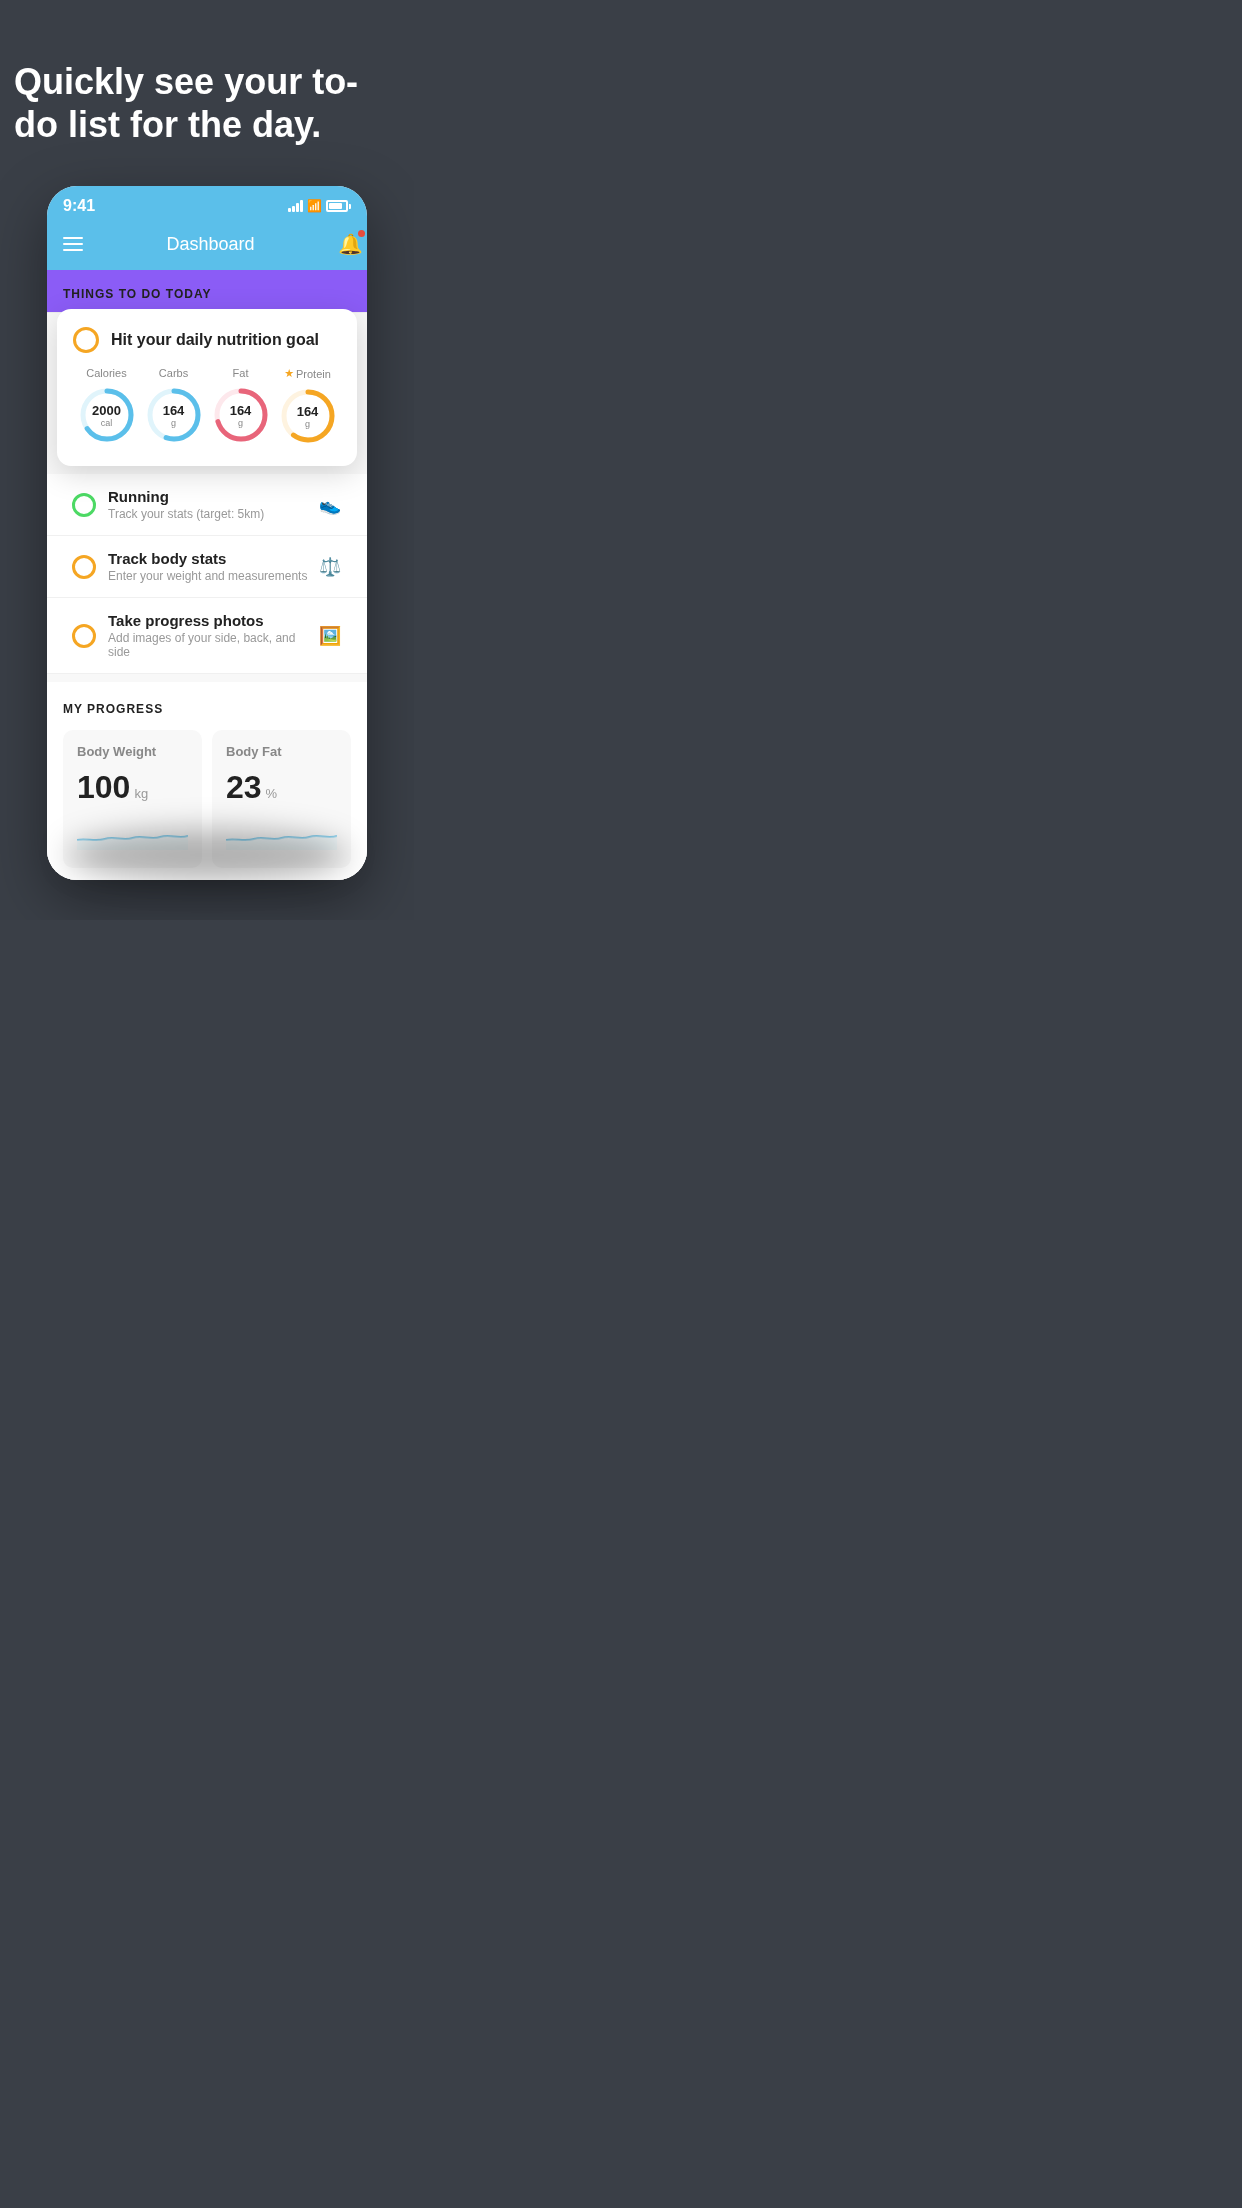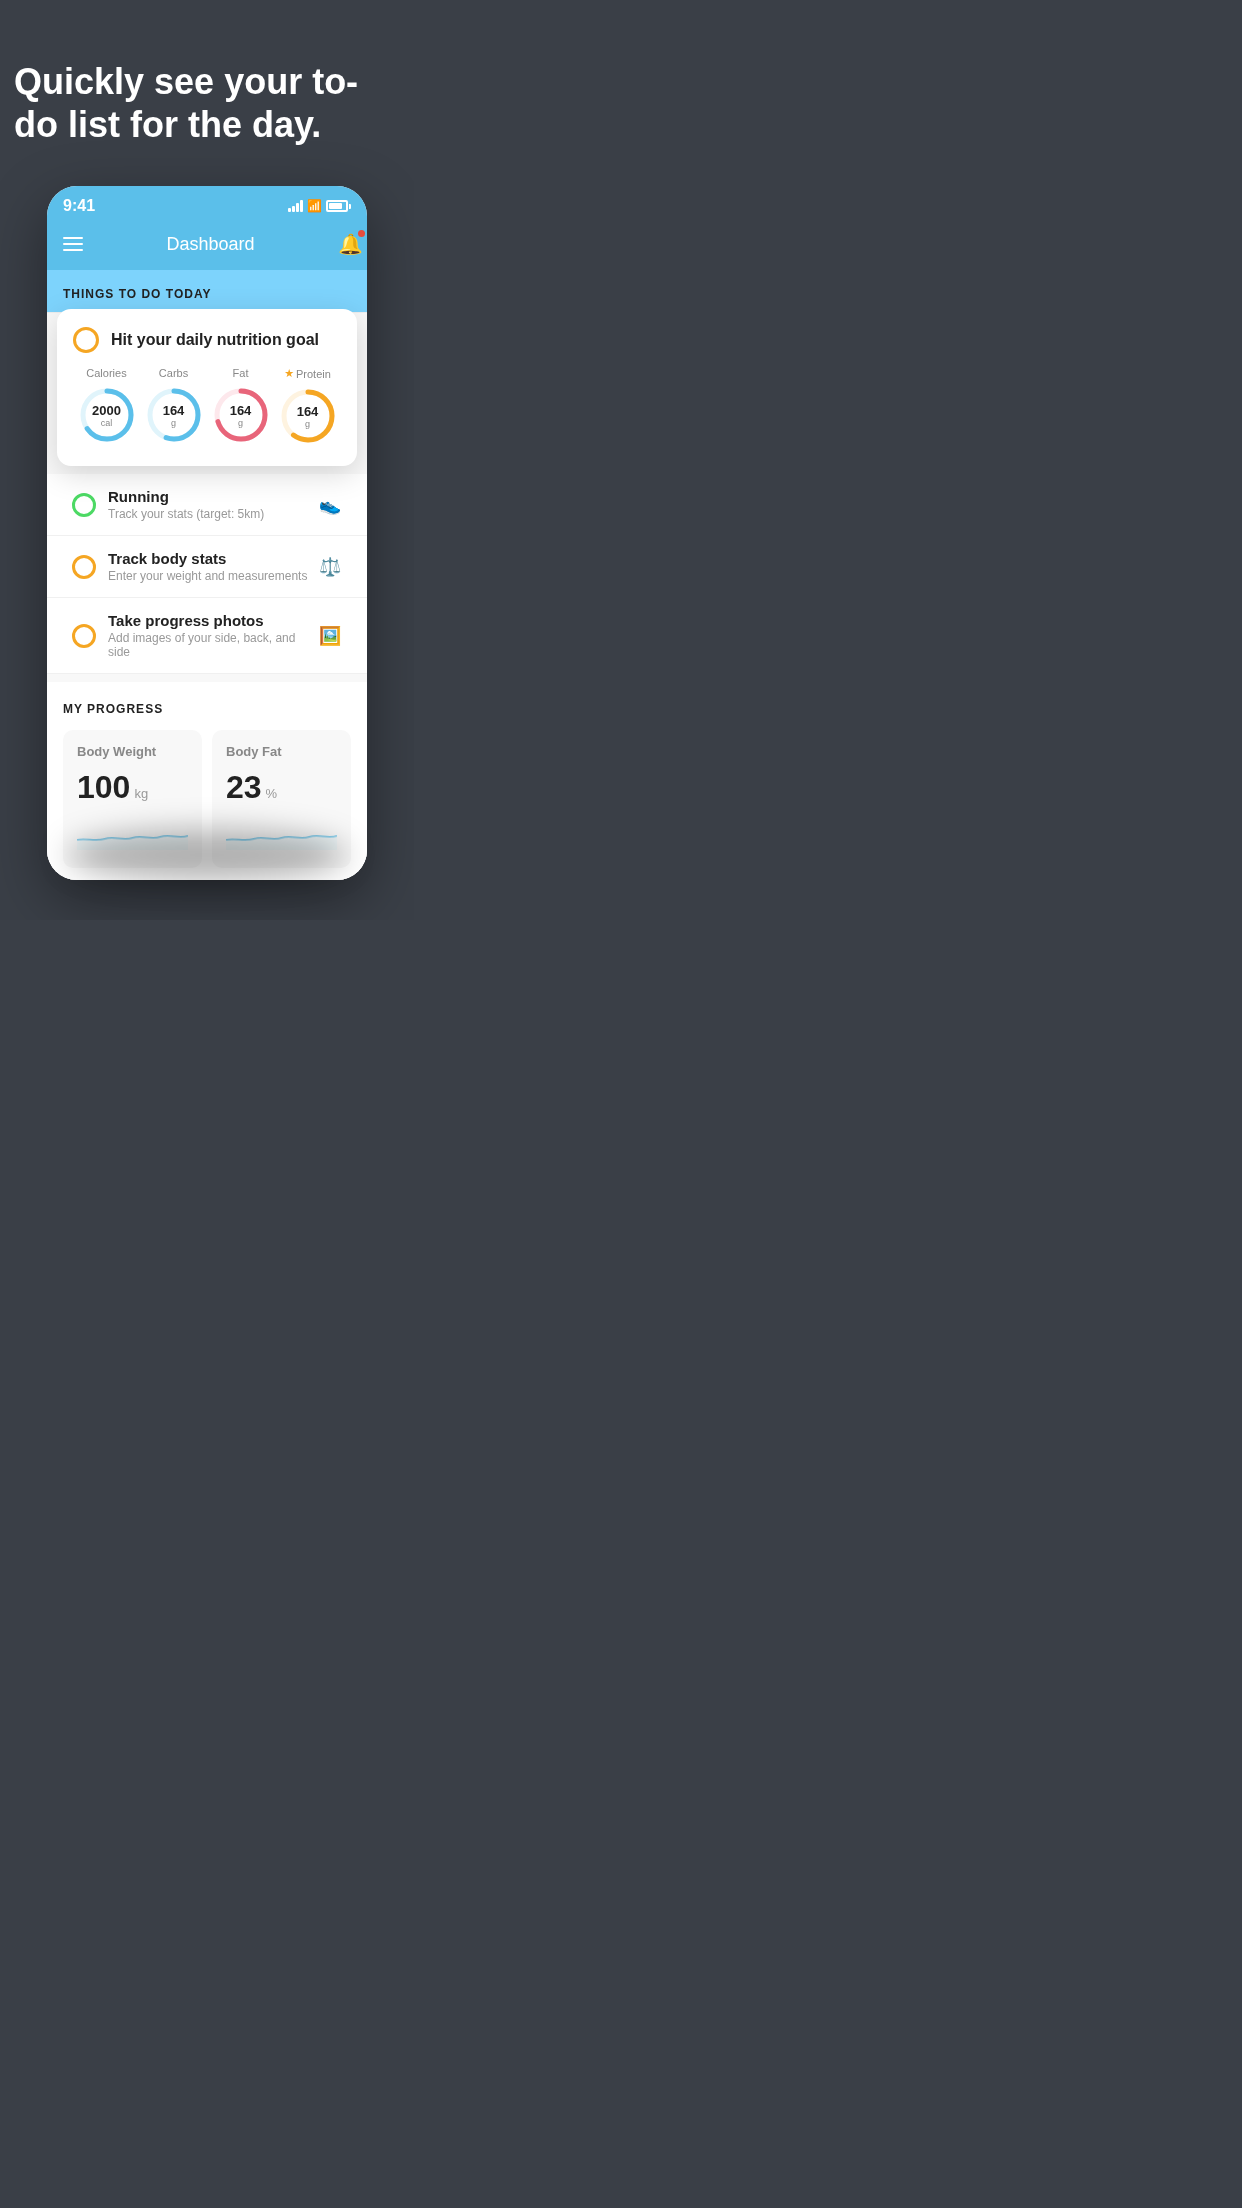--- a/index.html
+++ b/index.html
@@ -151,21 +151,21 @@
       border-radius: 50%;
     }
 
     
     .phone-content {
       background: #f8f8f8;
     }
 
     
     .section-header {
-      background: #7dd3fc;
+      background: #8b5cf6;
       padding: 14px 4px 10px 16px;
       border-bottom: 1px solid #eee;
     }
     .section-title {
       font-size: 12px;
       font-weight: 800;
       letter-spacing: 1px;
       color: #222;
       text-transform: uppercase;
     }

